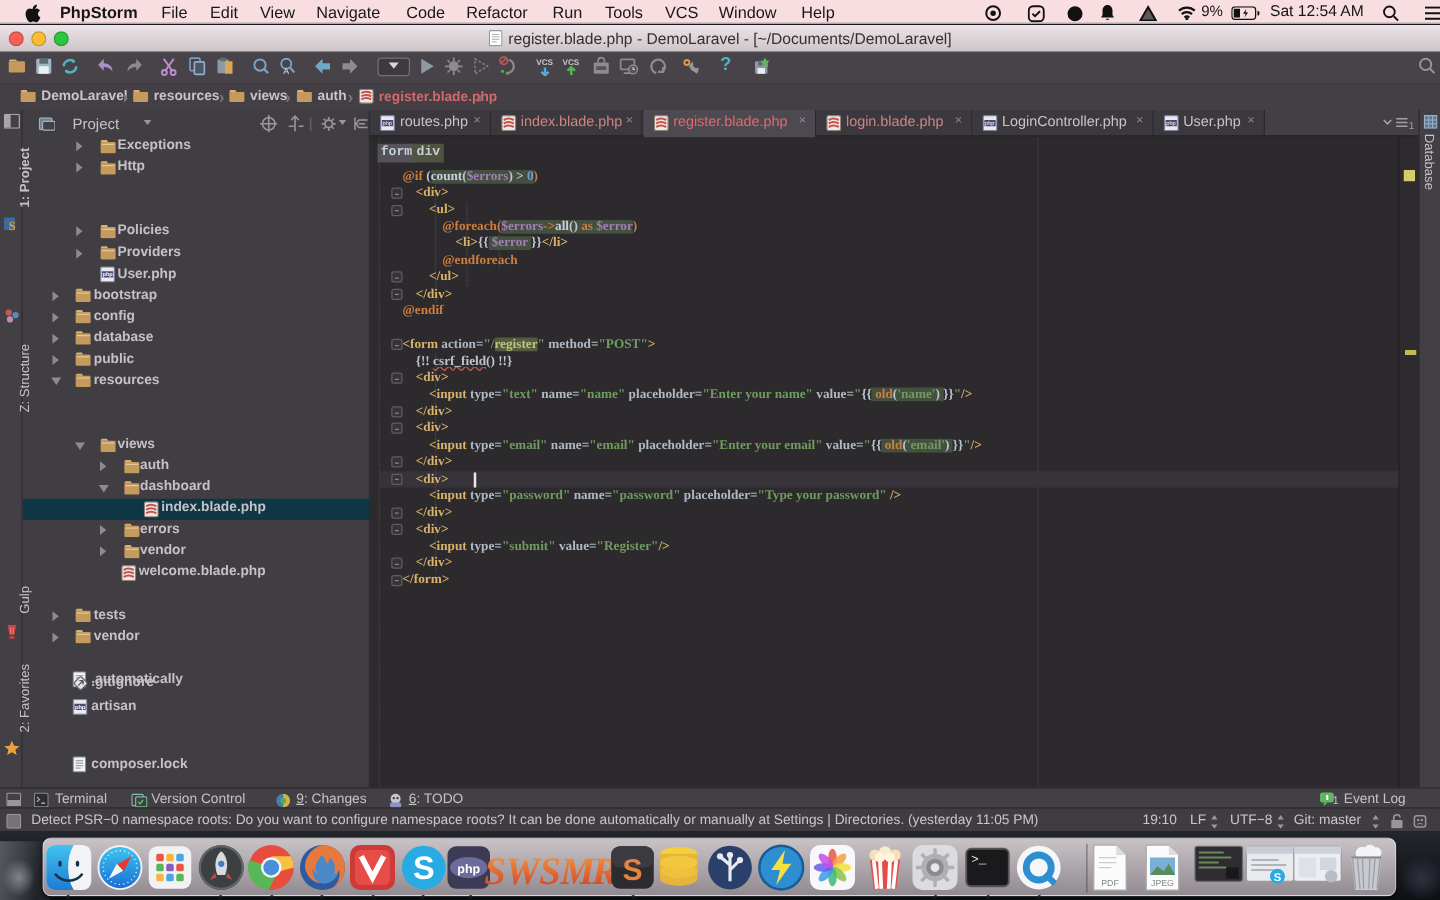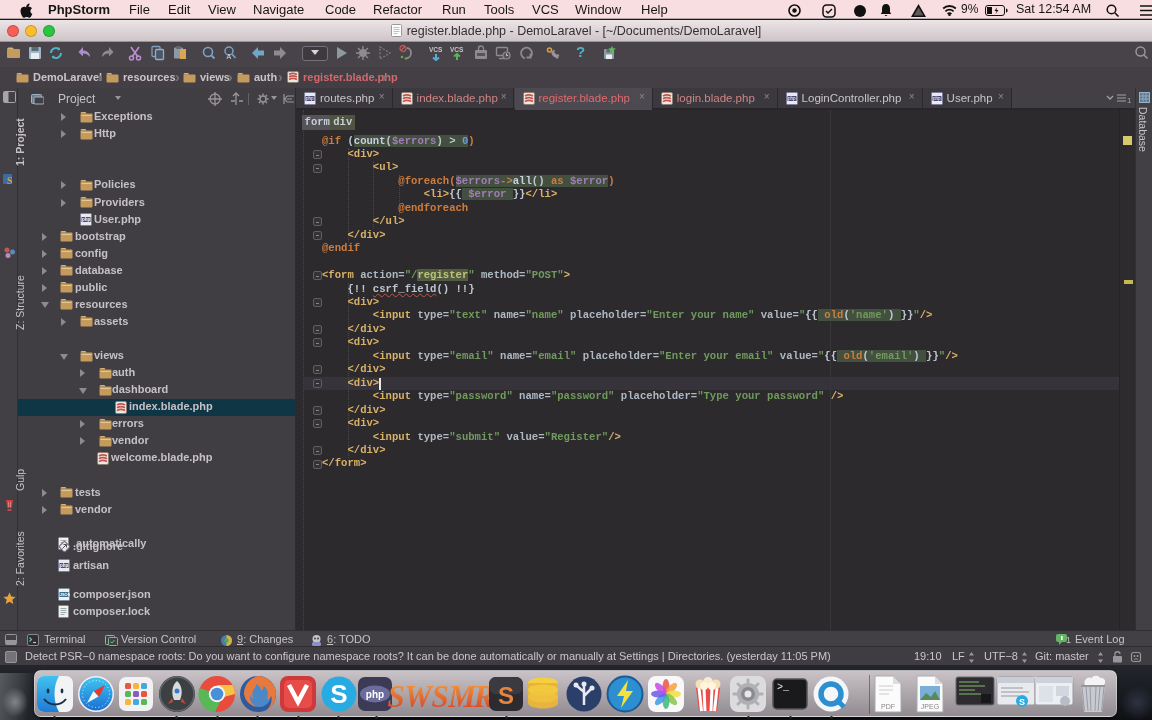--- a/index.html
+++ b/index.html
@@ -33,21 +33,21 @@
 .ticon{position:absolute;top:2px}
 
 #edit{position:absolute;left:296px;top:110px;width:823px;height:520px;background:#2d2a2e;overflow:hidden}
 #tabs{position:absolute;left:296px;top:88px;width:839px;height:22px;background:#434045;border-bottom:2px solid #29262b}
 .tab{position:absolute;top:0;height:20px;background:#3c393e;border-right:1px solid #2b282c;font-size:11.5px;color:#c9c3c9}
 .tab.act{background:#4d4951;height:22px}
 .tab .tx{position:absolute;top:3.5px}
 .tab .cl{position:absolute;top:3px;color:#8d888d;font-size:10px}
 #tabend{position:absolute;right:4px;top:4px;color:#a5a0a5;font-size:10px}
 
-#code{position:absolute;left:0;top:24.5px;font-family:Liberation Mono, monospace;font-size:10.6px;font-weight:bold;line-height:13.458px;white-space:pre;color:#bdc6d0}
+#code{position:absolute;left:0;top:24.5px;font-family:Liberation Serif, serif;font-size:10.6px;font-weight:bold;line-height:13.458px;white-space:pre;color:#bdc6d0}
 .cm-t{color:#d9b268}.cm-a{color:#aeb9c4}.cm-s{color:#6f9b5d}.cm-d{color:#cf7d3c}
 .cm-v{color:#a27db8}.cm-n{color:#6d9dd1}.cm-f{color:#c9cfe2}.cm-o{color:#cd7e3e}
 .ibg{background:#44503f}
 .occ{background:#535c41;color:#bcc47c}
 .wavy{text-decoration:underline;text-decoration-style:wavy;text-decoration-color:#b85c4a;text-decoration-thickness:1px;text-underline-offset:1px}
 .fold{position:absolute;width:9px;height:9px;border:1px solid #605d63;border-radius:2px;left:9px;background:#353238}
 .fold:after{content:"";position:absolute;left:2px;top:3.5px;width:3px;height:0;border-top:1px solid #8a858a}
 .iguide{position:absolute;width:0;border-left:1px dotted #4b484e}
 
 #ttabs{position:absolute;left:0;top:630px;width:1152px;height:16px;background:#434045;border-top:1px solid #302d32;color:#c6c1c6;font-size:11px}
@@ -368,29 +368,20 @@
         </div>
         <div class="trow" style="top:186.4px">
           <div class="trid" style="left:23px"></div>
           <svg class="ticon" width="13" height="12" style="left:42px">
             <rect x="0.5" y="2.5" width="12" height="9" rx="1" fill="#c59a5d"></rect>
             <path d="M.5 3c0-1.3.4-2 1.3-2h3.7l1 1.6H.5z" fill="#d8b273"></path>
             <rect x="1.5" y="4" width="10" height="1" fill="#e3c794"></rect>
           </svg>
           <div class="tlabel" style="left:57px">resources</div>
         </div>
-        <div class="trow" style="top:203.4px">
-          <div class="tri" style="left:43px"></div>
-          <svg class="ticon" width="13" height="12" style="left:62px">
-            <rect x="0.5" y="2.5" width="12" height="9" rx="1" fill="#c59a5d"></rect>
-            <path d="M.5 3c0-1.3.4-2 1.3-2h3.7l1 1.6H.5z" fill="#d8b273"></path>
-            <rect x="1.5" y="4" width="10" height="1" fill="#e3c794"></rect>
-          </svg>
-          <div class="tlabel" style="left:76px">assets</div>
-        </div>
         <div class="trow" style="top:237.5px">
           <div class="trid" style="left:42px"></div>
           <svg class="ticon" width="13" height="12" style="left:62px">
             <rect x="0.5" y="2.5" width="12" height="9" rx="1" fill="#c59a5d"></rect>
             <path d="M.5 3c0-1.3.4-2 1.3-2h3.7l1 1.6H.5z" fill="#d8b273"></path>
             <rect x="1.5" y="4" width="10" height="1" fill="#e3c794"></rect>
           </svg>
           <div class="tlabel" style="left:76px">views</div>
         </div>
         <div class="trow" style="top:254.6px">
@@ -475,28 +466,20 @@
           </svg>
           <div class="tlabel" style="left:55px">.gitignore</div>
         </div>
         <div class="trow" style="top:447px">
           <svg class="ticon" width="12" height="13" style="left:40px">
             <rect x="0.5" y="0.5" width="11" height="12" rx="1" fill="#e9e9f2" stroke="#7d7d99"></rect>
             <rect x="1.5" y="4" width="9" height="5" fill="#4b4b72"></rect>
             <text x="2" y="8.2" font-size="4.5" fill="#fff" font-family="Liberation Sans">php</text>
           </svg>
           <div class="tlabel" style="left:55px">artisan</div>
-        </div>
-        <div class="trow" style="top:476.4px">
-          <svg class="ticon" width="12" height="13" style="left:40px">
-            <rect x="0.5" y="0.5" width="11" height="12" rx="1" fill="#eef1f4" stroke="#7d8899"></rect>
-            <rect x="1.5" y="4" width="9" height="5" fill="#3d6d8e"></rect>
-            <text x="1.7" y="8.2" font-size="4" fill="#fff" font-family="Liberation Sans">JSON</text>
-          </svg>
-          <div class="tlabel" style="left:55px">composer.json</div>
         </div>
         <div class="trow" style="top:493.4px">
           <svg class="ticon" width="11" height="13" style="left:40px">
             <rect x="0.5" y="0.5" width="10" height="12" rx="1" fill="#f2f2f2" stroke="#8a8a8a"></rect>
             <path d="M2.5 3.5h6M2.5 5.5h6M2.5 7.5h6M2.5 9.5h4" stroke="#9aa7ae" stroke-width="1"></path>
           </svg>
           <div class="tlabel" style="left:55px">composer.lock</div>
         </div>
       </div>
     </div>

